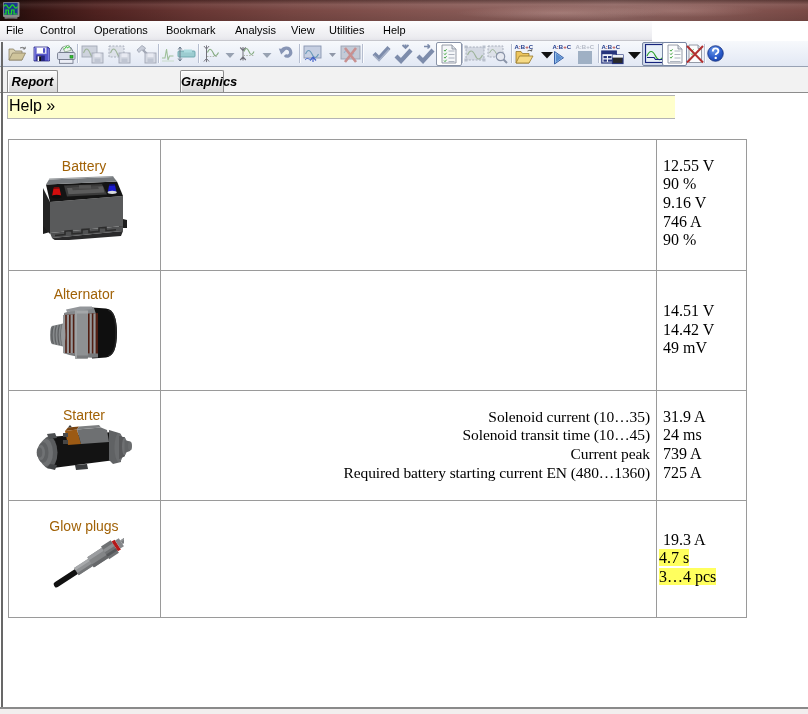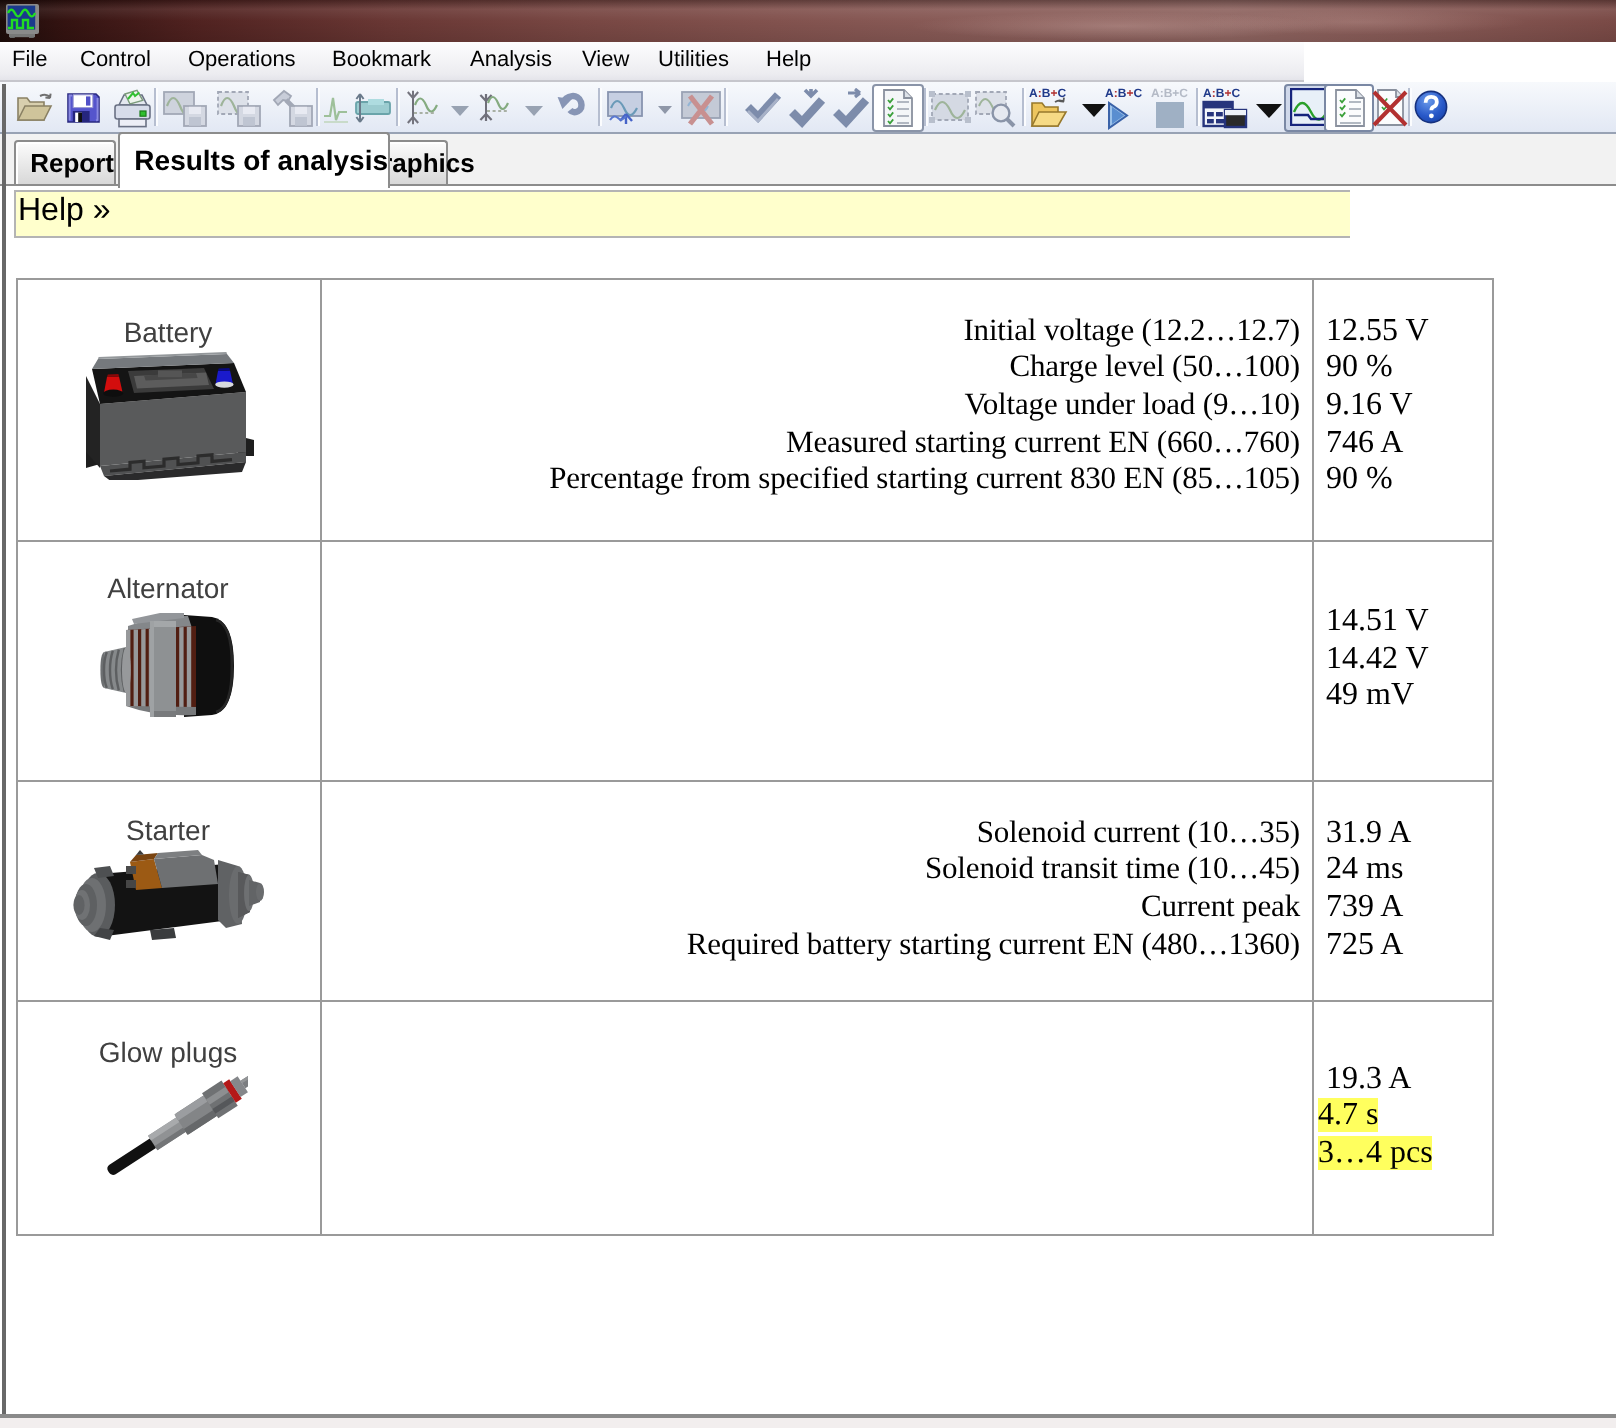--- a/index.html
+++ b/index.html
@@ -29,40 +29,40 @@
 #toolbar { left:0; top:41px; width:808px; height:26px;
   background:linear-gradient(#f7f9fc,#e2e8f4);
   border-bottom:1px solid #98a2b4; }
 .sep { position:absolute; top:3px; width:2px; height:19px;
   border-left:1px solid #b6bed0; border-right:1px solid #fbfcfe; }
 .tbi { position:absolute; top:3px; }
 
 
 #tabstrip { left:0; top:67px; width:808px; height:26px; background:#f2f2f2; }
 #tabline { left:0; top:92px; width:808px; height:2px; background:#8c8c8c; }
-.tab { position:absolute; font-weight:bold; font-size:13px; text-align:right;
+.tab { position:absolute; font-weight:bold; font-size:13px; text-align:center;
   background:linear-gradient(#fcfcfc,#d8d8d8);
   border:1px solid #8c8c8c; border-bottom:none;
   border-top-left-radius:2px; border-top-right-radius:2px;
-  box-shadow:inset 1px 1px 0 #ffffff; padding-top:3px; }
+  box-shadow:inset 1px 1px 0 #ffffff; padding-top:3px;font-style:italic; }
 #tab1 { left:7px; top:70px; width:51px; height:22px; }
 #tab2 { left:59px; top:66px; width:136px; height:28px; background:#ffffff; font-size:14px;
   box-shadow:inset 1px 1px 0 #ffffff; z-index:5; padding-top:5px; }
 #tab3 { left:180px; top:70px; width:44px; height:22px; }
 
 
 #content { left:0; top:93px; width:808px; height:614px; background:#fff; }
 #leftedge { left:1px; top:42px; width:1.5px; height:665px; background:#686868; }
 #helpbar { left:7px; top:95px; width:668px; height:24px; background:#ffffcc;
   border:1px solid #b4b4b4; border-right:none; font-size:16px; color:#000; padding:1px 0 0 1px; }
 
 
 #grid { left:8px; top:139px; width:739px; height:479px; }
 .cell { position:absolute; border:1px solid #9a9a9a; background:#fff; }
-.rowlabel { position:absolute; width:150px; text-align:center; font-size:14px; color:#404040; }
+.rowlabel { position:absolute; width:150px; text-align:center; font-size:14px; color:#a16207; }
 .params { position:absolute; font-family:"Liberation Serif", serif; font-size:15.5px; letter-spacing:-0.08px;
   text-align:right; line-height:18.7px; color:#000; }
 .vals { position:absolute; font-family:"Liberation Serif", serif; font-size:16px;
   line-height:18.7px; color:#000; }
 .hl { background:#ffff5e; padding:0 0; margin-left:-4px; }
 
 
 #botline { left:0; top:707px; width:808px; height:2px; background:#8a8a8a; }
 #botbar { left:0; top:709px; width:808px; height:5px; background:#f2eeee; }
 </style>
@@ -315,21 +315,20 @@
       <circle cx="8.5" cy="8.5" r="7.8" fill="url(#hg)"></circle>
       <circle cx="8.5" cy="8.5" r="7.8" fill="none" stroke="#16317e" stroke-width="0.8"></circle>
       <path d="M5.8 6.4 q0-3 2.8-3 q2.8 0 2.8 2.6 q0 1.8-1.8 2.5 q-0.9 0.4-0.9 1.6" fill="none" stroke="#fff" stroke-width="1.9"></path>
       <circle cx="8.7" cy="12.9" r="1.2" fill="#fff"></circle>
     </svg>
   </div>
 
   <div id="tabstrip" class="abs"></div>
   <div id="tabline" class="abs"></div>
   <div class="tab" id="tab1">Report</div>
-  <div class="tab" id="tab2">Results of analysis</div>
   <div class="tab" id="tab3">Graphics</div>
 
   <div id="content" class="abs"></div>
   <div id="leftedge" class="abs"></div>
   <div id="helpbar" class="abs">Help »</div>
 
   <div id="grid" class="abs">
 
     <div class="cell" style="left:0; top:0; width:153px; height:132px;"></div>
     <div class="cell" style="left:152px; top:0; width:497px; height:132px;"></div>
@@ -359,21 +358,20 @@
       <rect x="36" y="9.2" width="12" height="3.4" fill="#555"></rect>
 
       <polygon points="10.5,12.5 16.5,12.2 18.2,19.8 9,20.2" fill="#d30d0d"></polygon>
       <polygon points="10.5,12.5 16.5,12.2 16.2,11 10.9,11.3" fill="#8a0808"></polygon>
       <ellipse cx="13.6" cy="20.6" rx="5" ry="1.8" fill="#0e0e0e"></ellipse>
 
       <polygon points="66,9.5 72,9.2 73.4,15.6 64.8,16" fill="#1a1acc"></polygon>
       <polygon points="66,9.5 72,9.2 71.7,8 66.3,8.3" fill="#0a0a80"></polygon>
       <ellipse cx="69.2" cy="16.3" rx="4.6" ry="1.6" fill="#d8dbde"></ellipse>
     </svg>
-    <div class="params" style="left:160px; top:17.5px; width:482px;">Initial voltage (12.2…12.7)<br>Charge level (50…100)<br>Voltage under load (9…10)<br>Measured starting current EN (660…760)<br>Percentage from specified starting current 830 EN (85…105)</div>
     <div class="vals" style="left:655px; top:17.5px;">12.55 V<br>90 %<br>9.16 V<br>746 A<br>90 %</div>
 
     <div class="cell" style="left:0; top:131px; width:153px; height:121px;"></div>
     <div class="cell" style="left:152px; top:131px; width:497px; height:121px;"></div>
     <div class="cell" style="left:648px; top:131px; width:91px; height:121px;"></div>
     <div class="rowlabel" style="left:1px; top:147px;">Alternator</div>
     <svg class="abs" style="left:42px; top:167px;" width="70" height="56" viewBox="0 0 70 56">
 
       <path d="M42 1.5 L56 2.5 Q67 4 67 27 Q67 50 56 51.5 L42 52.5 Z" fill="#0f0f0f"></path>
       <path d="M58 4 Q66 6 66 27 Q66 48 58 50" fill="none" stroke="#262626" stroke-width="1.4"></path>

